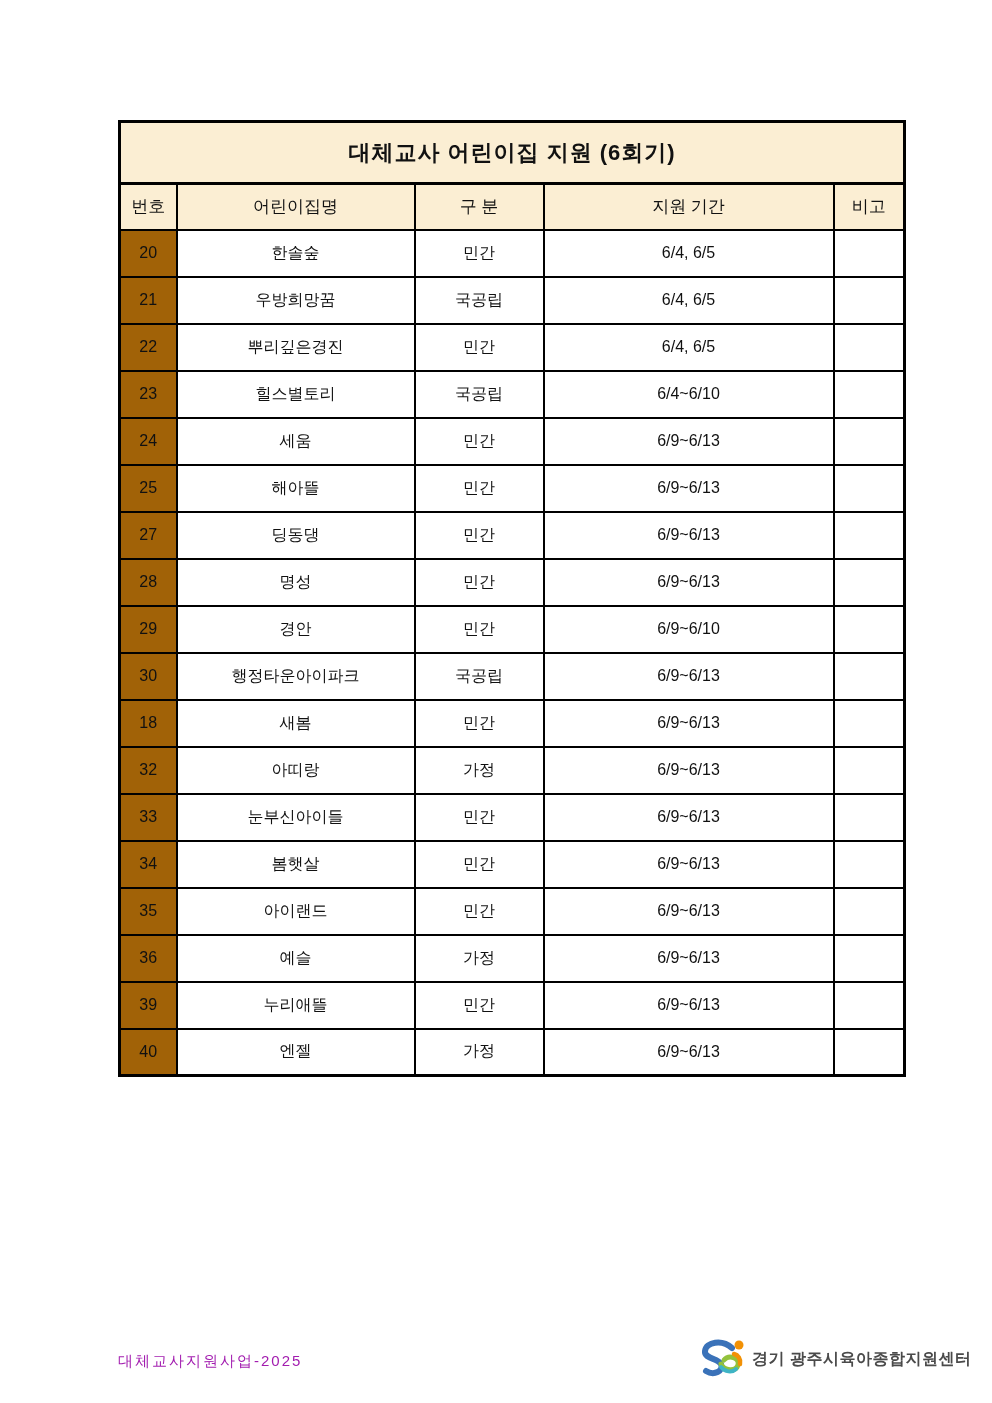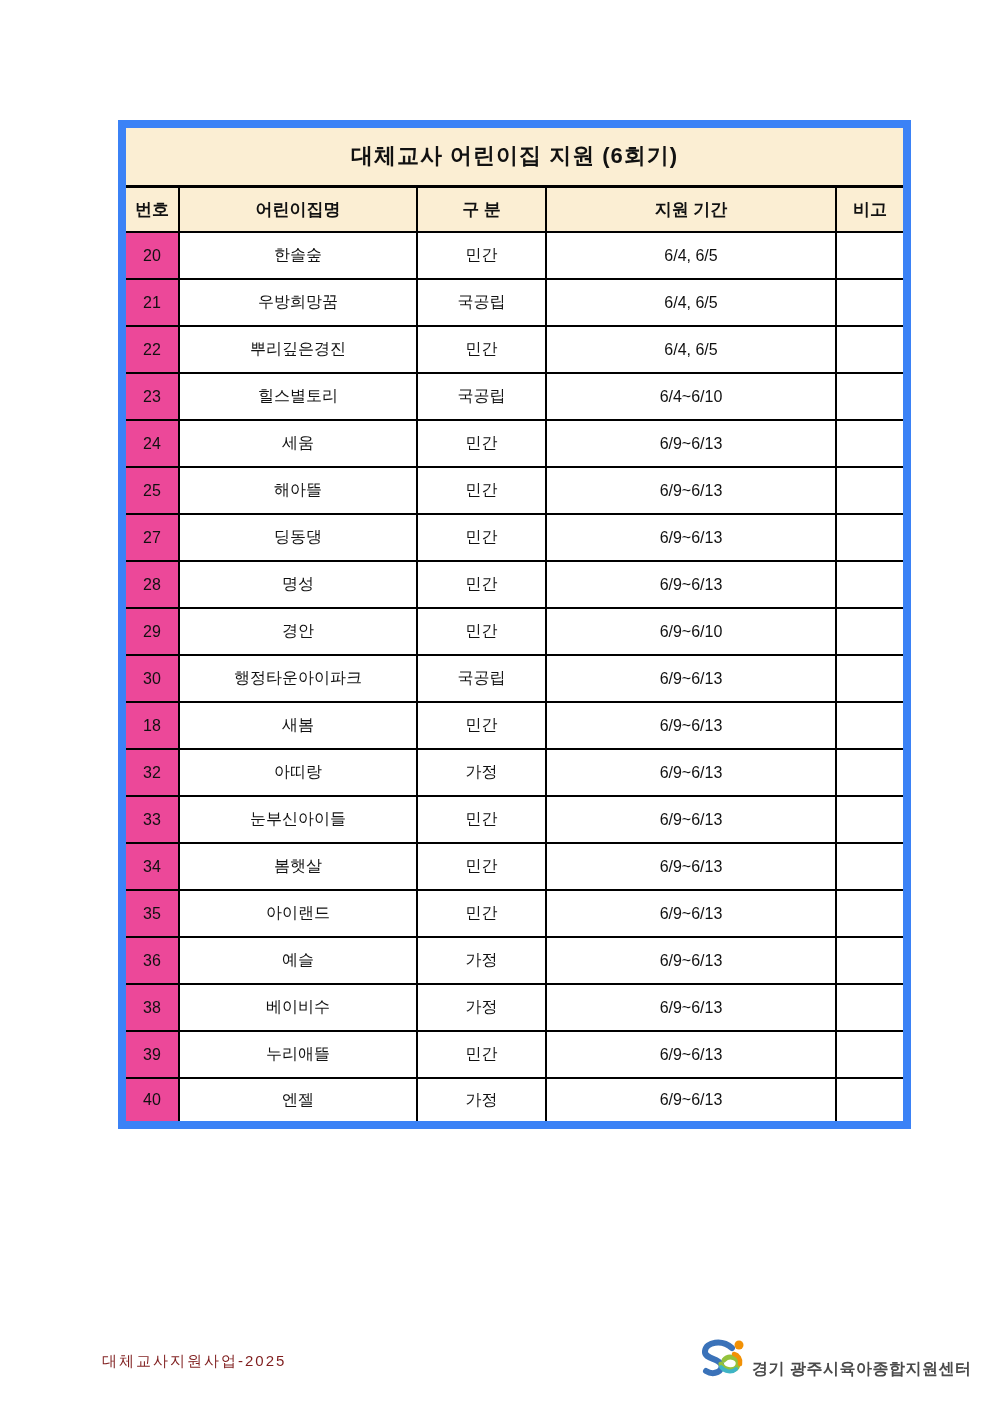--- a/index.html
+++ b/index.html
@@ -32,63 +32,63 @@
   .doc-table td, .doc-table th {
     border: 2px solid #000000;
     text-align: center;
     vertical-align: middle;
     color: #111111;
     box-sizing: border-box;
     overflow: hidden;
     white-space: nowrap;
   }
   
-  .doc-table { border: 8px solid #3b82f6; }
+  .doc-table { border: 3px solid #3b82f6; }
   .doc-table tr > *:first-child { border-left-width: 3px; }
   .doc-table tr > *:last-child  { border-right-width: 3px; }
   .doc-table tr.title-row th    { border-top-width: 3px; border-bottom-width: 3px; }
   .doc-table tr.last-row td     { border-bottom-width: 3px; }
 
   .title-row th {
     height: 62px;
     background: #fbeed3;
     font-size: 22px;
     font-weight: bold;
     letter-spacing: 1px;
   }
   .head-row th {
     height: 46px;
     background: #fbeed3;
     font-size: 17px;
-    font-weight: bold;
+    font-weight: normal;
   }
   .data-row td {
     height: 47px;
     background: #ffffff;
     font-size: 16px;
     font-weight: normal;
   }
   .data-row td.no-cell {
-    background: #ec4899;
+    background: #a16207;
   }
 
   .footer-left {
     position: absolute;
-    left: 102px;
+    left: 118px;
     top: 1352px;
     font-size: 15px;
     letter-spacing: 2px;
-    color: #7f1d1d;
+    color: #a21caf;
   }
   .footer-right {
     position: absolute;
     left: 698px;
     top: 1338px;
     display: flex;
-    align-items: flex-end;
+    align-items: center;
     gap: 6px;
   }
   .footer-right .logo-mark { width: 48px; height: 42px; }
   .footer-right .org-text {
     font-size: 16px;
     font-weight: bold;
     color: #4a4a4a;
     letter-spacing: 0.5px;
     white-space: nowrap;
   }
@@ -224,27 +224,20 @@
       <td></td>
     </tr>
         <tr class="data-row">
       <td class="no-cell">36</td>
       <td>예슬</td>
       <td>가정</td>
       <td>6/9~6/13</td>
       <td></td>
     </tr>
         <tr class="data-row">
-      <td class="no-cell">38</td>
-      <td>베이비수</td>
-      <td>가정</td>
-      <td>6/9~6/13</td>
-      <td></td>
-    </tr>
-        <tr class="data-row">
       <td class="no-cell">39</td>
       <td>누리애뜰</td>
       <td>민간</td>
       <td>6/9~6/13</td>
       <td></td>
     </tr>
         <tr class="data-row last-row">
       <td class="no-cell">40</td>
       <td>엔젤</td>
       <td>가정</td>

